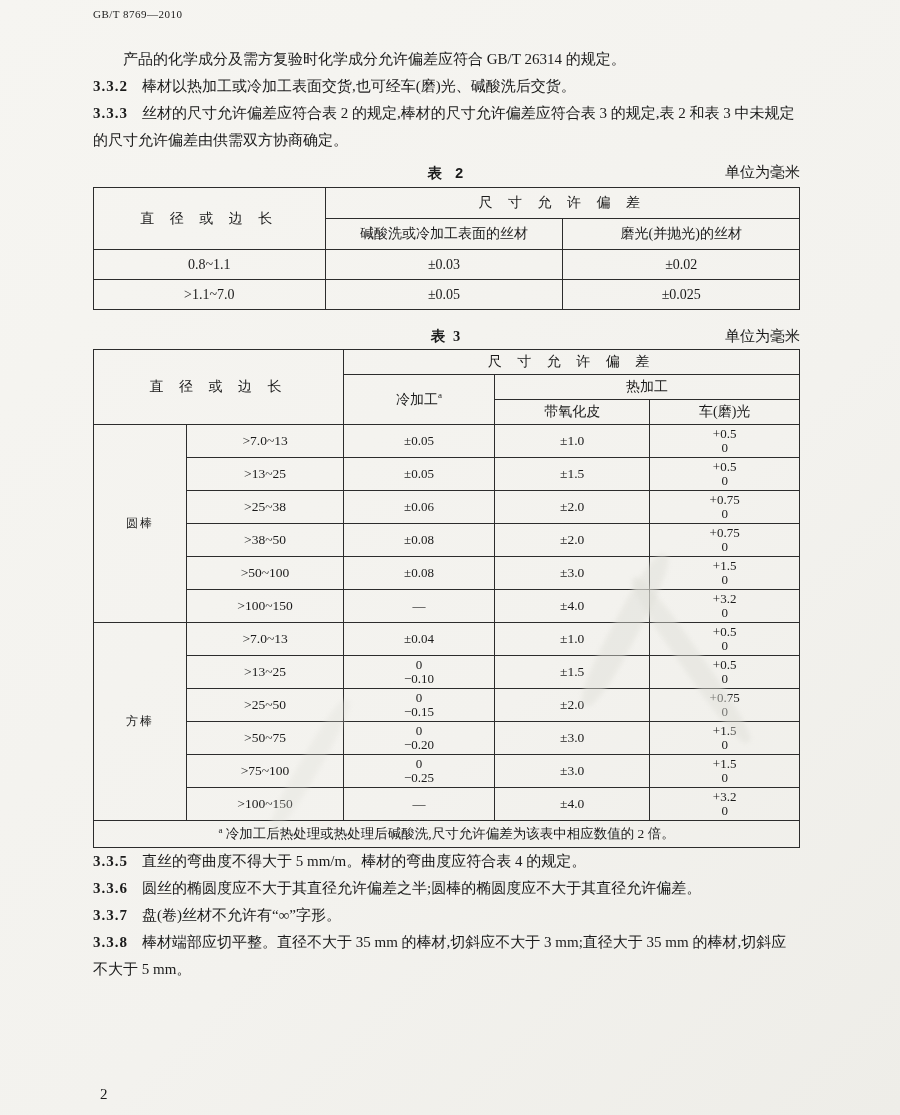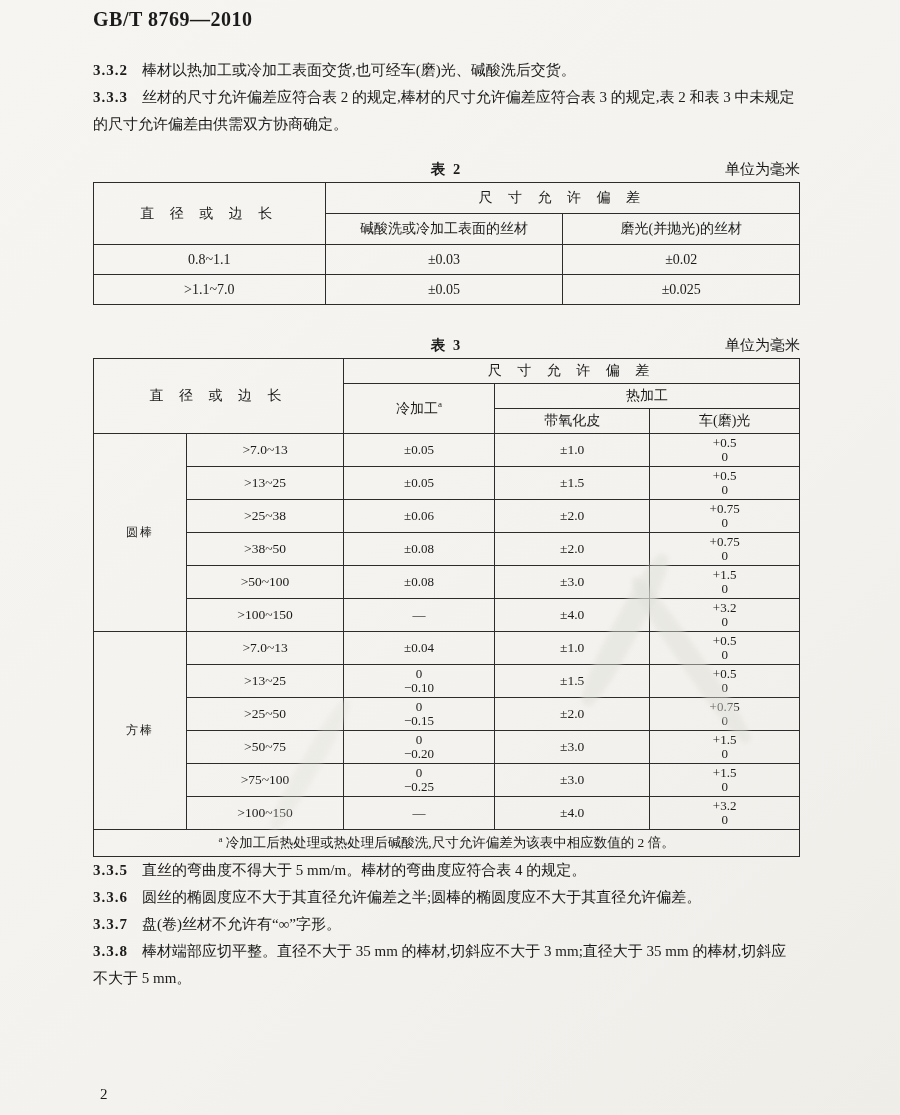--- a/index.html
+++ b/index.html
@@ -10,21 +10,21 @@
     color:#1b1b1b;
     position:relative;
     overflow:hidden;
   }
   .page{
     position:absolute;inset:0;
     background:linear-gradient(135deg,#f6f5f1 0%,#f3f2ee 60%,#eeede8 100%);
     padding:8px 100px 0 93px;
     box-sizing:border-box;
   }
-  .std-code{font-weight:bold;font-size:20px;letter-spacing:.5px;margin-bottom:26px;}
+  .std-code{font-weight:normal;font-size:11px;letter-spacing:.5px;margin-bottom:26px;}
   p{margin:0;font-size:15px;line-height:27px;}
   .para-indent{text-indent:2em;}
   .sec-num{font-weight:bold;margin-right:14px;letter-spacing:1px;}
   .sec-head{font-weight:bold;letter-spacing:1px;}
   .caption{position:relative;height:26px;line-height:26px;font-size:14.5px;}
   .caption .tbl-title{position:absolute;left:0;right:0;text-align:center;font-weight:bold;letter-spacing:2px;}
   .caption .unit{position:absolute;right:0;font-size:15px;}
   table{border-collapse:collapse;width:100%;table-layout:fixed;background:transparent;}
   table,th,td{border:1.5px solid #2c2c2c;}
   th,td{
@@ -32,39 +32,40 @@
     padding:2px 3px;box-sizing:border-box;
   }
   .t2 th{height:31px;} .t2 td{height:30px;}
   .hdr-sp{letter-spacing:6px;}
   .t3 th{height:25px;}
   .t3 td{height:26px;font-size:13.5px;}
   .t3 .cat{font-size:12px;letter-spacing:2px;}
   .stack div{line-height:14px;font-size:13px;}
   .footnote-cell{text-align:center;font-size:13px;padding:4px 10px;height:20px;}
   sup{font-size:9px;vertical-align:super;line-height:0;}
-  .mt14{margin-top:27px;}
-  .mt8{margin-top:18px;}
+  .mt14{margin-top:13px;}
+  .mt8{margin-top:7px;font-family:Liberation Mono, monospace;}
   .page-num{position:absolute;left:100px;bottom:12px;font-size:15px;}
   
   .smudge{position:absolute;background:#dfdfd8;opacity:.45;border-radius:40%;pointer-events:none;filter:blur(2px);}
   .sm1{width:26px;height:170px;left:612px;top:545px;transform:rotate(28deg);}
   .sm2{width:22px;height:200px;left:680px;top:560px;transform:rotate(-35deg);}
   .sm3{width:20px;height:150px;left:300px;top:690px;transform:rotate(30deg);opacity:.3;}
 </style>
 </head>
 <body>
 
 <div class="page">
   <div class="smudge sm1"></div>
   <div class="smudge sm2"></div>
   <div class="smudge sm3"></div>
 
   <div class="std-code">GB/T 8769—2010</div>
 
+  <p class="para-indent">产品的化学成分及需方复验时化学成分允许偏差应符合 GB/T 26314 的规定。</p>
 
 
   <p><span class="sec-num">3.3.2</span><span>棒材以热加工或冷加工表面交货,也可经车(磨)光、碱酸洗后交货。</span></p>
   <p><span class="sec-num">3.3.3</span><span>丝材的尺寸允许偏差应符合表 2 的规定,棒材的尺寸允许偏差应符合表 3 的规定,表 2 和表 3 中未规定的尺寸允许偏差由供需双方协商确定。</span></p>
 
   <div class="caption mt8">
     <span class="tbl-title">表 2</span>
     <span class="unit">单位为毫米</span>
   </div>
 

